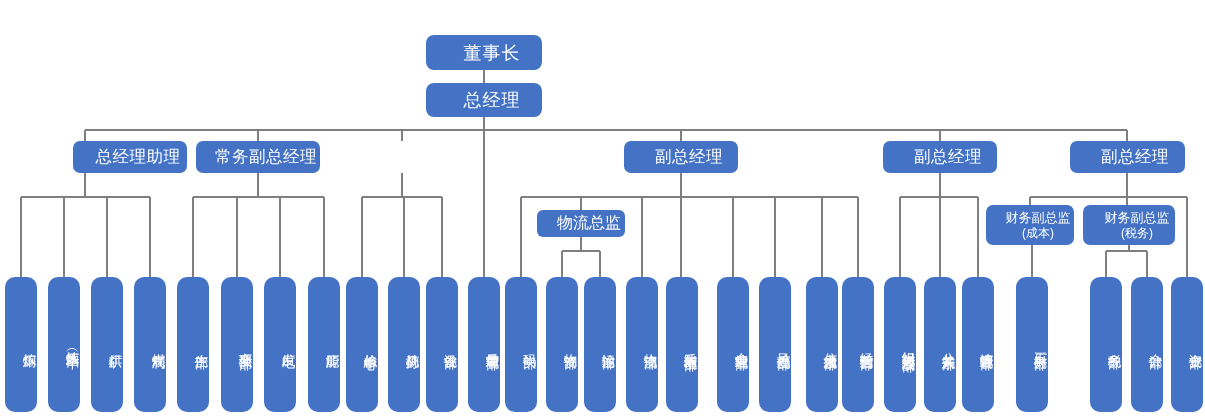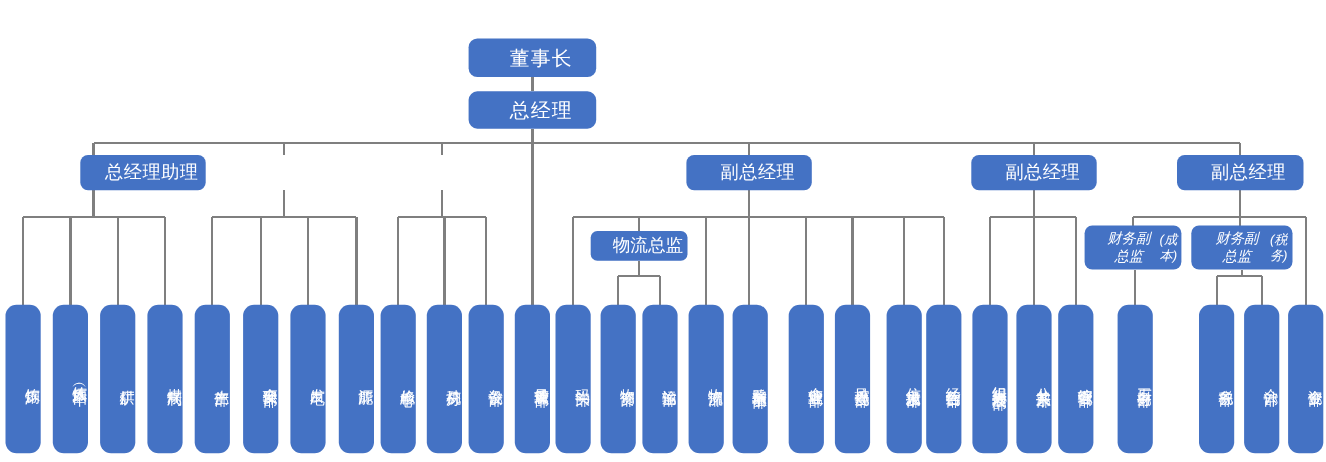--- a/index.html
+++ b/index.html
@@ -11,21 +11,21 @@
   #wires{position:absolute;left:0;top:0;z-index:1;}
   .node{
     position:absolute;z-index:2;box-sizing:border-box;
     background:var(--fill,#4472C4);color:var(--txt,#ffffff);
     display:flex;align-items:center;justify-content:center;
     text-align:center;user-select:none;padding-left:16px;
   }
   .lvl1{border-radius:8px;font-size:18px;font-weight:500;letter-spacing:1px;}
   .lvl3{border-radius:7px;font-size:16.5px;font-weight:500;letter-spacing:0.5px;}
   .lvl4{border-radius:6px;font-size:16px;font-weight:500;}
-  .lvl4b{border-radius:7px;font-size:13px;font-weight:500;line-height:1.2;font-style:italic;}
+  .lvl4b{border-radius:7px;font-size:13px;font-weight:500;flex-direction:column;line-height:1.2;}
   .lvl4b .sub{font-size:12px;}
   .leaf{
     border-radius:10px;font-size:13.5px;font-weight:500;
     writing-mode:vertical-rl;text-orientation:mixed;letter-spacing:1px;
   }
 </style>
 </head>
 <body style="--fill: #4472C4; --txt: #ffffff; background: rgb(255, 255, 255);">
 
 <div id="stage">
@@ -88,20 +88,23 @@
     </svg>
 <div class="node lvl1" style="left: 426px; top: 35px; width: 116px; height: 35px;">
       <span>董事长</span>
     </div>
     <div class="node lvl1" style="left: 426px; top: 83px; width: 116px; height: 34px;">
       <span>总经理</span>
     </div>
     <div class="node lvl3" style="left: 28px; top: 141px; width: 114px; height: 32px; margin-left: 45px;">
       <span>总经理助理</span>
     </div>
+    <div class="node lvl3" style="left: 196px; top: 141px; width: 124px; height: 32px;">
+      <span>常务副总经理</span>
+    </div>
     <div class="node lvl3" style="left: 624px; top: 141px; width: 114px; height: 32px;">
       <span>副总经理</span>
     </div>
     <div class="node lvl3" style="left: 883px; top: 141px; width: 114px; height: 32px;">
       <span>副总经理</span>
     </div>
     <div class="node lvl3" style="left: 1069.5px; top: 141px; width: 115px; height: 32px;">
       <span>副总经理</span>
     </div>
     <div class="node lvl4" style="left: 537px; top: 210px; width: 88px; height: 27px;">

